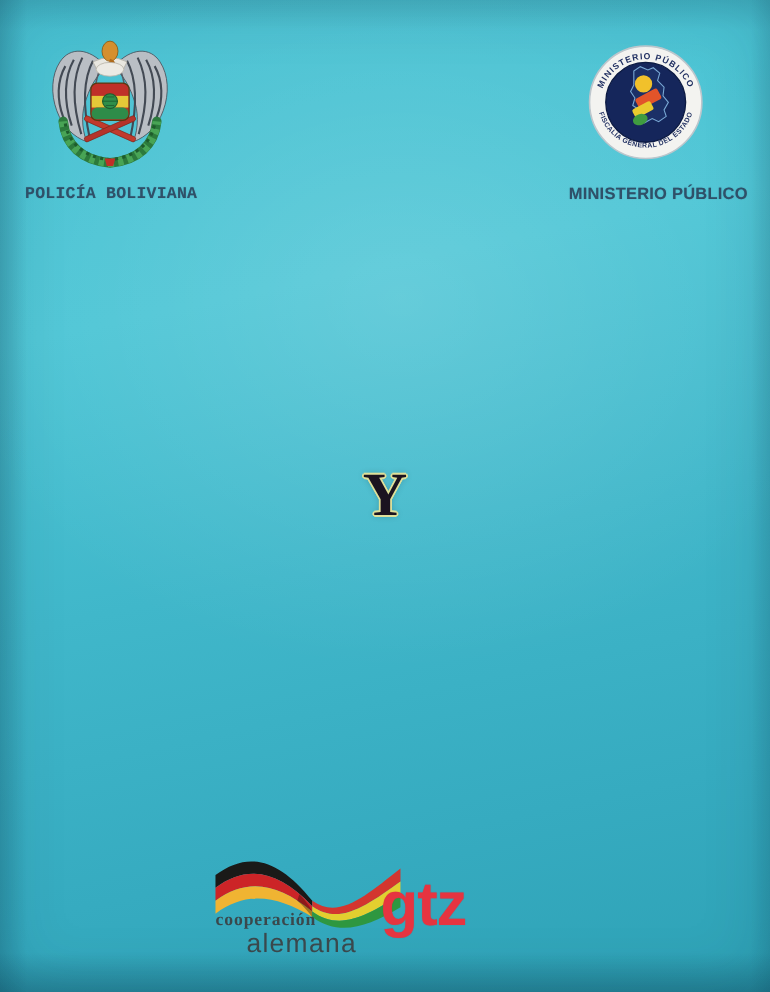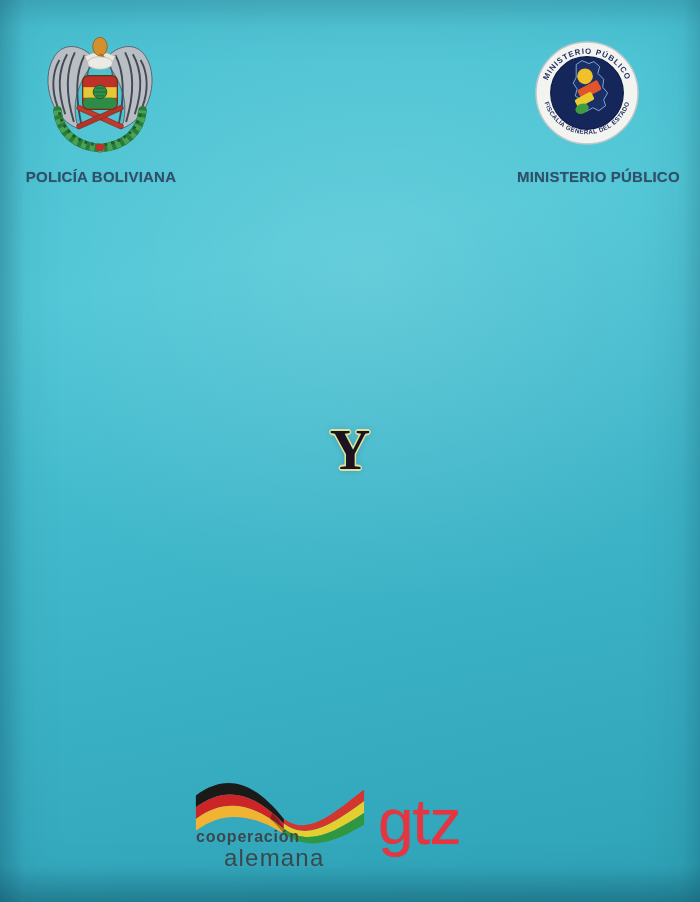--- a/index.html
+++ b/index.html
@@ -17,46 +17,46 @@
   }
   .emblem{position:absolute;}
   .emblem.police{left:42px;top:31px;width:116px;height:122px;}
   .emblem.ministry{left:533px;top:38px;width:108px;height:110px;}
   .org-label{
     position:absolute;top:168px;height:18px;line-height:18px;
     font-weight:bold;font-size:15px;letter-spacing:.2px;color:#2f5068;
     text-align:center;white-space:nowrap;
     text-shadow:0 0 1px rgba(25,60,90,.35);
   }
-  .org-label.left{left:21px;width:160px;}
+  .org-label.left{left:21px;width:160px;font-family:Liberation Mono, monospace;}
   .org-label.right{left:517px;width:160px;}
 
   .title-line{
     white-space:nowrap;color:#1b1320;font-family:"Liberation Serif",serif;font-weight:bold;
     text-shadow:
       -1.6px 0 #dfe09a, 1.6px 0 #dfe09a, 0 -1.6px #dfe09a, 0 1.6px #dfe09a,
       -1.1px -1.1px #dfe09a, 1.1px 1.1px #dfe09a, -1.1px 1.1px #dfe09a, 1.1px -1.1px #dfe09a,
       0 0 7px rgba(0,30,45,.30);
     transform:scaleX(.70);transform-origin:50% 50%;
   }
   .title-block{position:absolute;left:0;width:700px;text-align:center;}
   .block1{top:204px;}
   .block1 .title-line{font-size:54px;line-height:62px;}
   .connector-y{top:419px;}
   .connector-y .title-line{font-size:56px;line-height:62px;transform:none;}
   .block2{top:503px;}
   .block2 .title-line{font-size:60px;line-height:67px;}
 
   .ribbon{position:absolute;left:183px;top:770px;width:192px;height:88px;}
   .coop{position:absolute;left:196px;top:828px;color:#3a484c;}
-  .coop .l1{font-size:16px;font-weight:bold;letter-spacing:.8px;line-height:18px;}
+  .coop .l1{font-size:16px;font-weight:bold;letter-spacing:.8px;line-height:18px;font-family:Liberation Serif, serif;}
   .coop .l2{font-size:24px;font-weight:400;letter-spacing:1.2px;line-height:26px;margin-top:-1px;margin-left:28px;}
   .gtz{
-    position:absolute;left:378px;top:786px;
-    font-size:64px;font-weight:normal;letter-spacing:-1px;line-height:72px;
+    position:absolute;left:346px;top:786px;
+    font-size:56px;font-weight:bold;letter-spacing:-1px;line-height:72px;
     color:#e63440;text-shadow:0 0 1px rgba(200,30,40,.4);
   }
   .seal-ring-text{font-family:"Liberation Sans",sans-serif;font-weight:bold;fill:#1b2b5e;}
 </style>
 </head>
 <body>
 
 <div class="cover">
 
   <svg class="emblem police" viewBox="0 0 120 126">

